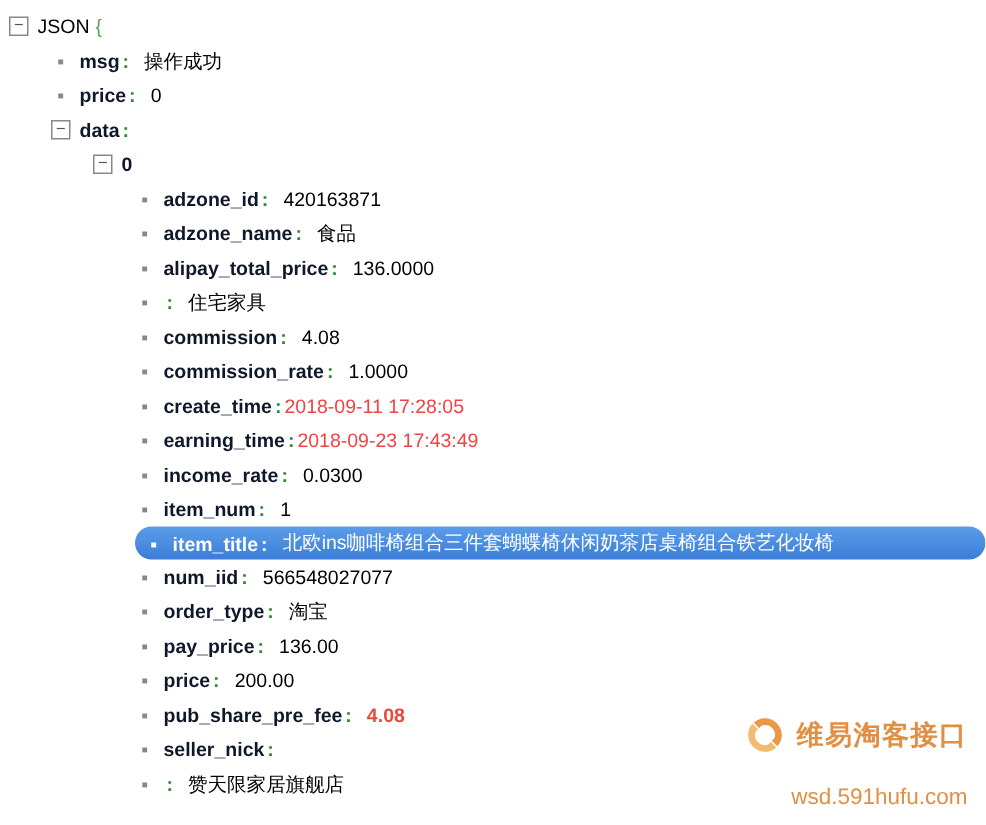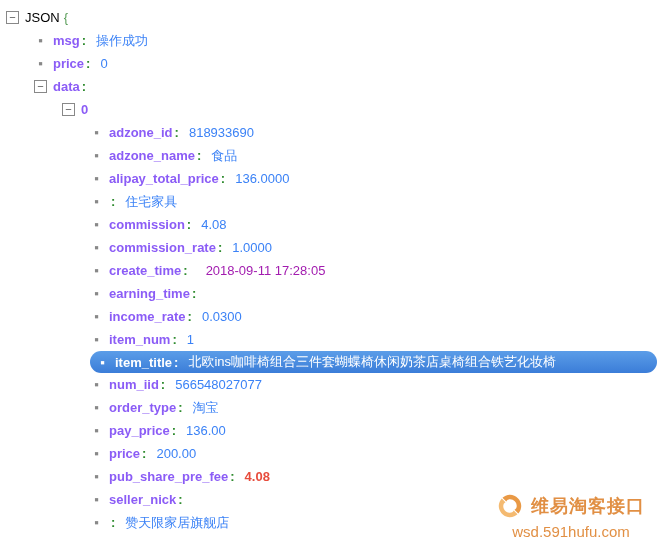--- a/index.html
+++ b/index.html
@@ -4,35 +4,35 @@
 <style>
 *{margin:0;padding:0;box-sizing:border-box}
 body{font-family:Arial,"Microsoft YaHei",sans-serif;font-size:13px;background:#fff;width:657px;height:550px;position:relative;overflow:hidden}
 .tree{padding:6px 0 0 6px}
 .row{display:flex;align-items:center;height:23px;white-space:nowrap}
 .tog{width:13px;height:13px;border:1px solid #888;display:flex;align-items:center;justify-content:center;font-size:11px;line-height:1;color:#555;margin-right:6px;cursor:pointer;flex-shrink:0}
 .dot{width:13px;display:flex;justify-content:center;color:#888;margin-right:6px;flex-shrink:0}
 .conn{color:#5a9e5a;margin-left:4px}
 .ind{display:inline-block;flex-shrink:0}
 .i1{width:28px}.i2{width:56px}.i3{width:84px}
-.k{color:#8b5cf6;font-weight:bold}
+.k{color:#0f172a;font-weight:bold}
 .c{color:#2e8b2e;font-weight:bold;margin:0 2px}
-.v-red{color:#3b82f6;margin-left:8px}
-.v-blue{color:#a21caf;margin-left:16px}
+.v-red{color:#000000;margin-left:8px}
+.v-blue{color:#ef4444;margin-left:0}
 .v-redb{color:#e74c3c;font-weight:bold;margin-left:8px}
 .row.hl{background:linear-gradient(to bottom,#5b9de8,#3b7dd8);border-radius:11px;height:22px;padding:0 10px 0 0;margin-left:84px}
 .row.hl .ind{width:0}
 .row.hl .dot{color:#fff;margin-left:6px}
 .row.hl .k,.row.hl .c{color:#fff}
 .row.hl .v{color:#fff;margin-left:8px}
-.wm{position:absolute;right:12px;bottom:10px;text-align:center;opacity:.95}
+.wm{position:absolute;right:12px;bottom:10px;text-align:right;opacity:.95}
 .wm-t{display:flex;align-items:center}
 .wm-ico{width:30px;height:30px;margin-right:6px}
 .wm-txt{color:#e08a3a;font-size:18px;font-weight:bold;letter-spacing:1px}
-.wm-url{color:#e08a3a;font-size:15px;margin-top:2px;margin-left:2px}
+.wm-url{color:#e08a3a;font-size:15px;margin-top:18px;margin-left:2px}
 </style>
 </head>
 <body>
 
 <div class="tree">
 <div class="row">
       <span class="tog">−</span>
       <span>JSON</span>
       <span class="conn">{</span>
     </div>
@@ -65,21 +65,21 @@
       <span class="tog">−</span>
       <span class="k">0</span>
     </div>
 
 <div id="fields">
       <div class="row">
         <span class="ind i3"></span>
         <span class="dot">▪</span>
         <span class="k">adzone_id</span>
         <span class="c">:</span>
-        <span class="v-red">818933690</span>
+        <span class="v-red">420163871</span>
       </div>
       <div class="row">
         <span class="ind i3"></span>
         <span class="dot">▪</span>
         <span class="k">adzone_name</span>
         <span class="c">:</span>
         <span class="v-red">食品</span>
       </div>
       <div class="row">
         <span class="ind i3"></span>
@@ -113,20 +113,21 @@
         <span class="dot">▪</span>
         <span class="k">create_time</span>
         <span class="c">:</span>
         <span class="v-blue">2018-09-11 17:28:05</span>
       </div>
       <div class="row">
         <span class="ind i3"></span>
         <span class="dot">▪</span>
         <span class="k">earning_time</span>
         <span class="c">:</span>
+        <span class="v-blue">2018-09-23 17:43:49</span>
       </div>
       <div class="row">
         <span class="ind i3"></span>
         <span class="dot">▪</span>
         <span class="k">income_rate</span>
         <span class="c">:</span>
         <span class="v-red">0.0300</span>
       </div>
       <div class="row">
         <span class="ind i3"></span>

